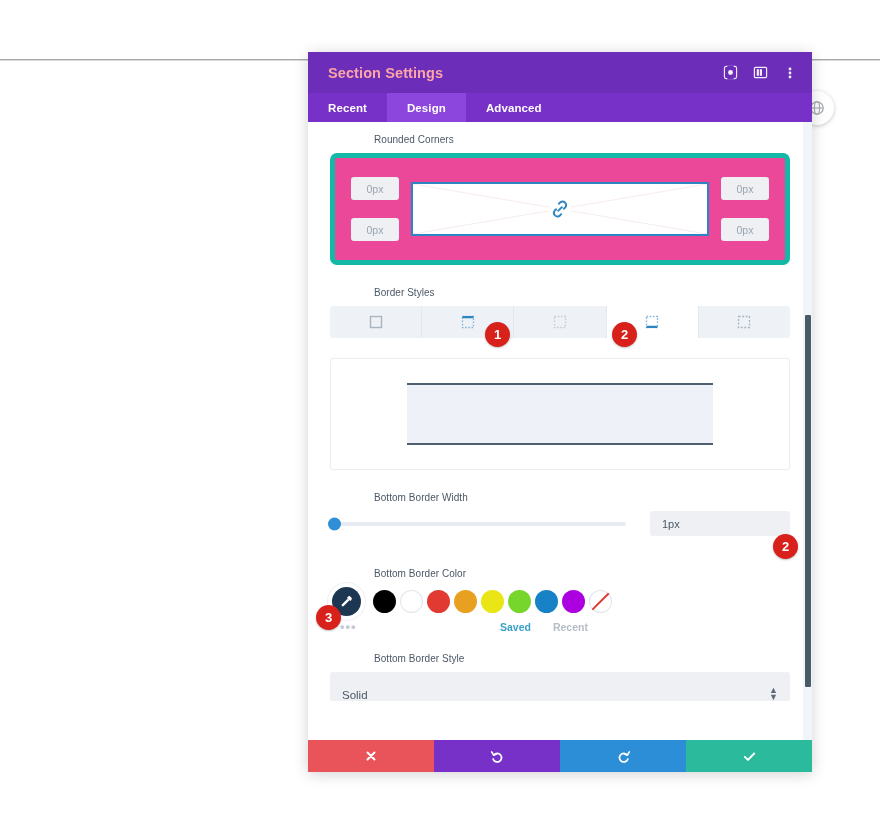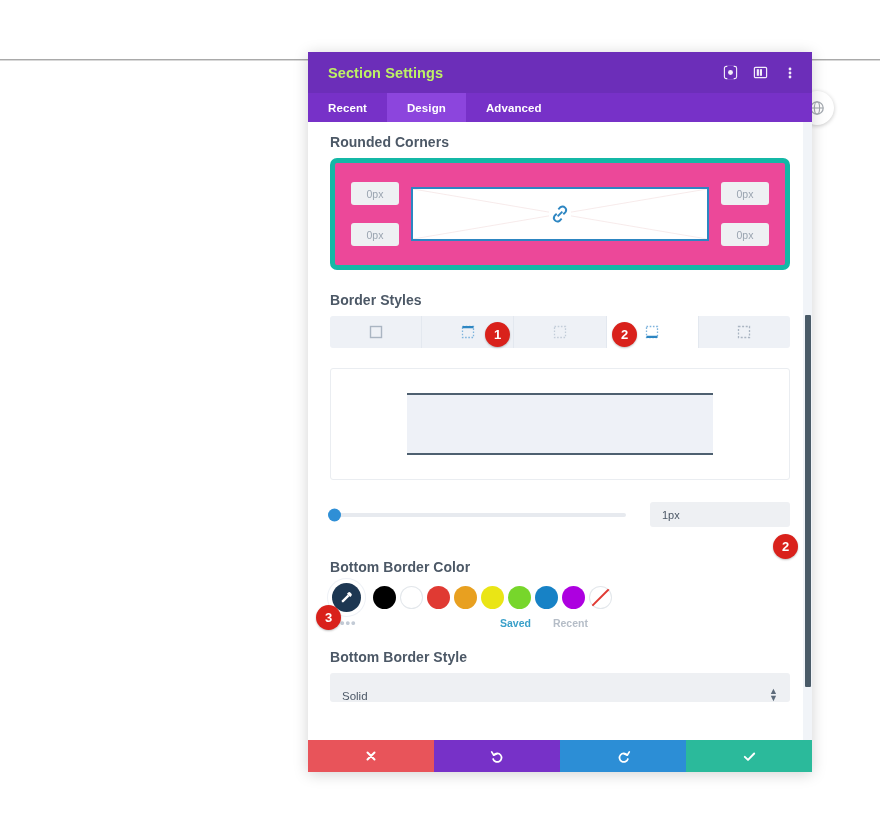--- a/index.html
+++ b/index.html
@@ -42,21 +42,21 @@
     display: flex; flex-direction: column;
     overflow: hidden;
   }
   .modal-header {
     height: 41px; background: #6c2eb9;
     display: flex; align-items: center;
     padding: 0 13px 0 20px;
     flex: 0 0 auto;
   }
   .modal-title {
-    color: #bef264; font-size: 14.5px; font-weight: bold;
+    color: #fca5a5; font-size: 14.5px; font-weight: bold;
     letter-spacing: .1px; flex: 1 1 auto;
   }
   .header-icons { display: flex; align-items: center; gap: 12px; }
   .hicon {
     width: 18px; height: 18px; display: flex; align-items: center; justify-content: center;
     cursor: pointer; opacity: .92;
   }
 
   .tabs {
     height: 29px; background: #7731c8;
@@ -84,22 +84,22 @@
     display: flex; align-items: center; padding: 6px 0 14px 0;
   }
   .section-title {
     color: #5b9dd9; font-size: 15.5px; flex: 1 1 auto; font-weight: normal;
   }
   .sec-ico { width: 16px; height: 16px; display:flex; align-items:center; justify-content:center; cursor:pointer; }
   .sec-ico + .sec-ico { margin-left: 8px; }
 
   
   .flabel {
-    font-size: 14px; color: #4c5866; font-weight: bold;
-    margin-bottom: 8px; letter-spacing: .05px;
+    font-size: 10px; color: #4c5866; font-weight: normal;
+    margin-bottom: 8px; letter-spacing: .05px; margin-left: 44px;
   }
 
   
   .rc-wrap {
     border: 5px solid #14b8a6; border-radius: 7px;
     height: 112px; position: relative; background: #ec4899;
     margin-bottom: 22px;
   }
   .rc-input {
     position: absolute; width: 48px; height: 23px;
@@ -351,20 +351,21 @@
             <svg width="16" height="16" viewBox="0 0 16 16">
               <rect x="2.5" y="2.5" width="11" height="11" fill="none" stroke="#aab5c2" stroke-width="1.3" stroke-dasharray="2 1.6"></rect>
             </svg>
           </div>
         </div>
 
         <div class="preview-wrap">
           <div class="preview-inner"></div>
         </div>
 
+        <div class="flabel">Bottom Border Width</div>
         <div class="slider-row">
           <div class="slider-track">
             <div class="slider-thumb"></div>
           </div>
           <div class="num-field">1px</div>
         </div>
 
         <div class="flabel">Bottom Border Color</div>
         <div class="sw-row">
           <div class="sw-first">

